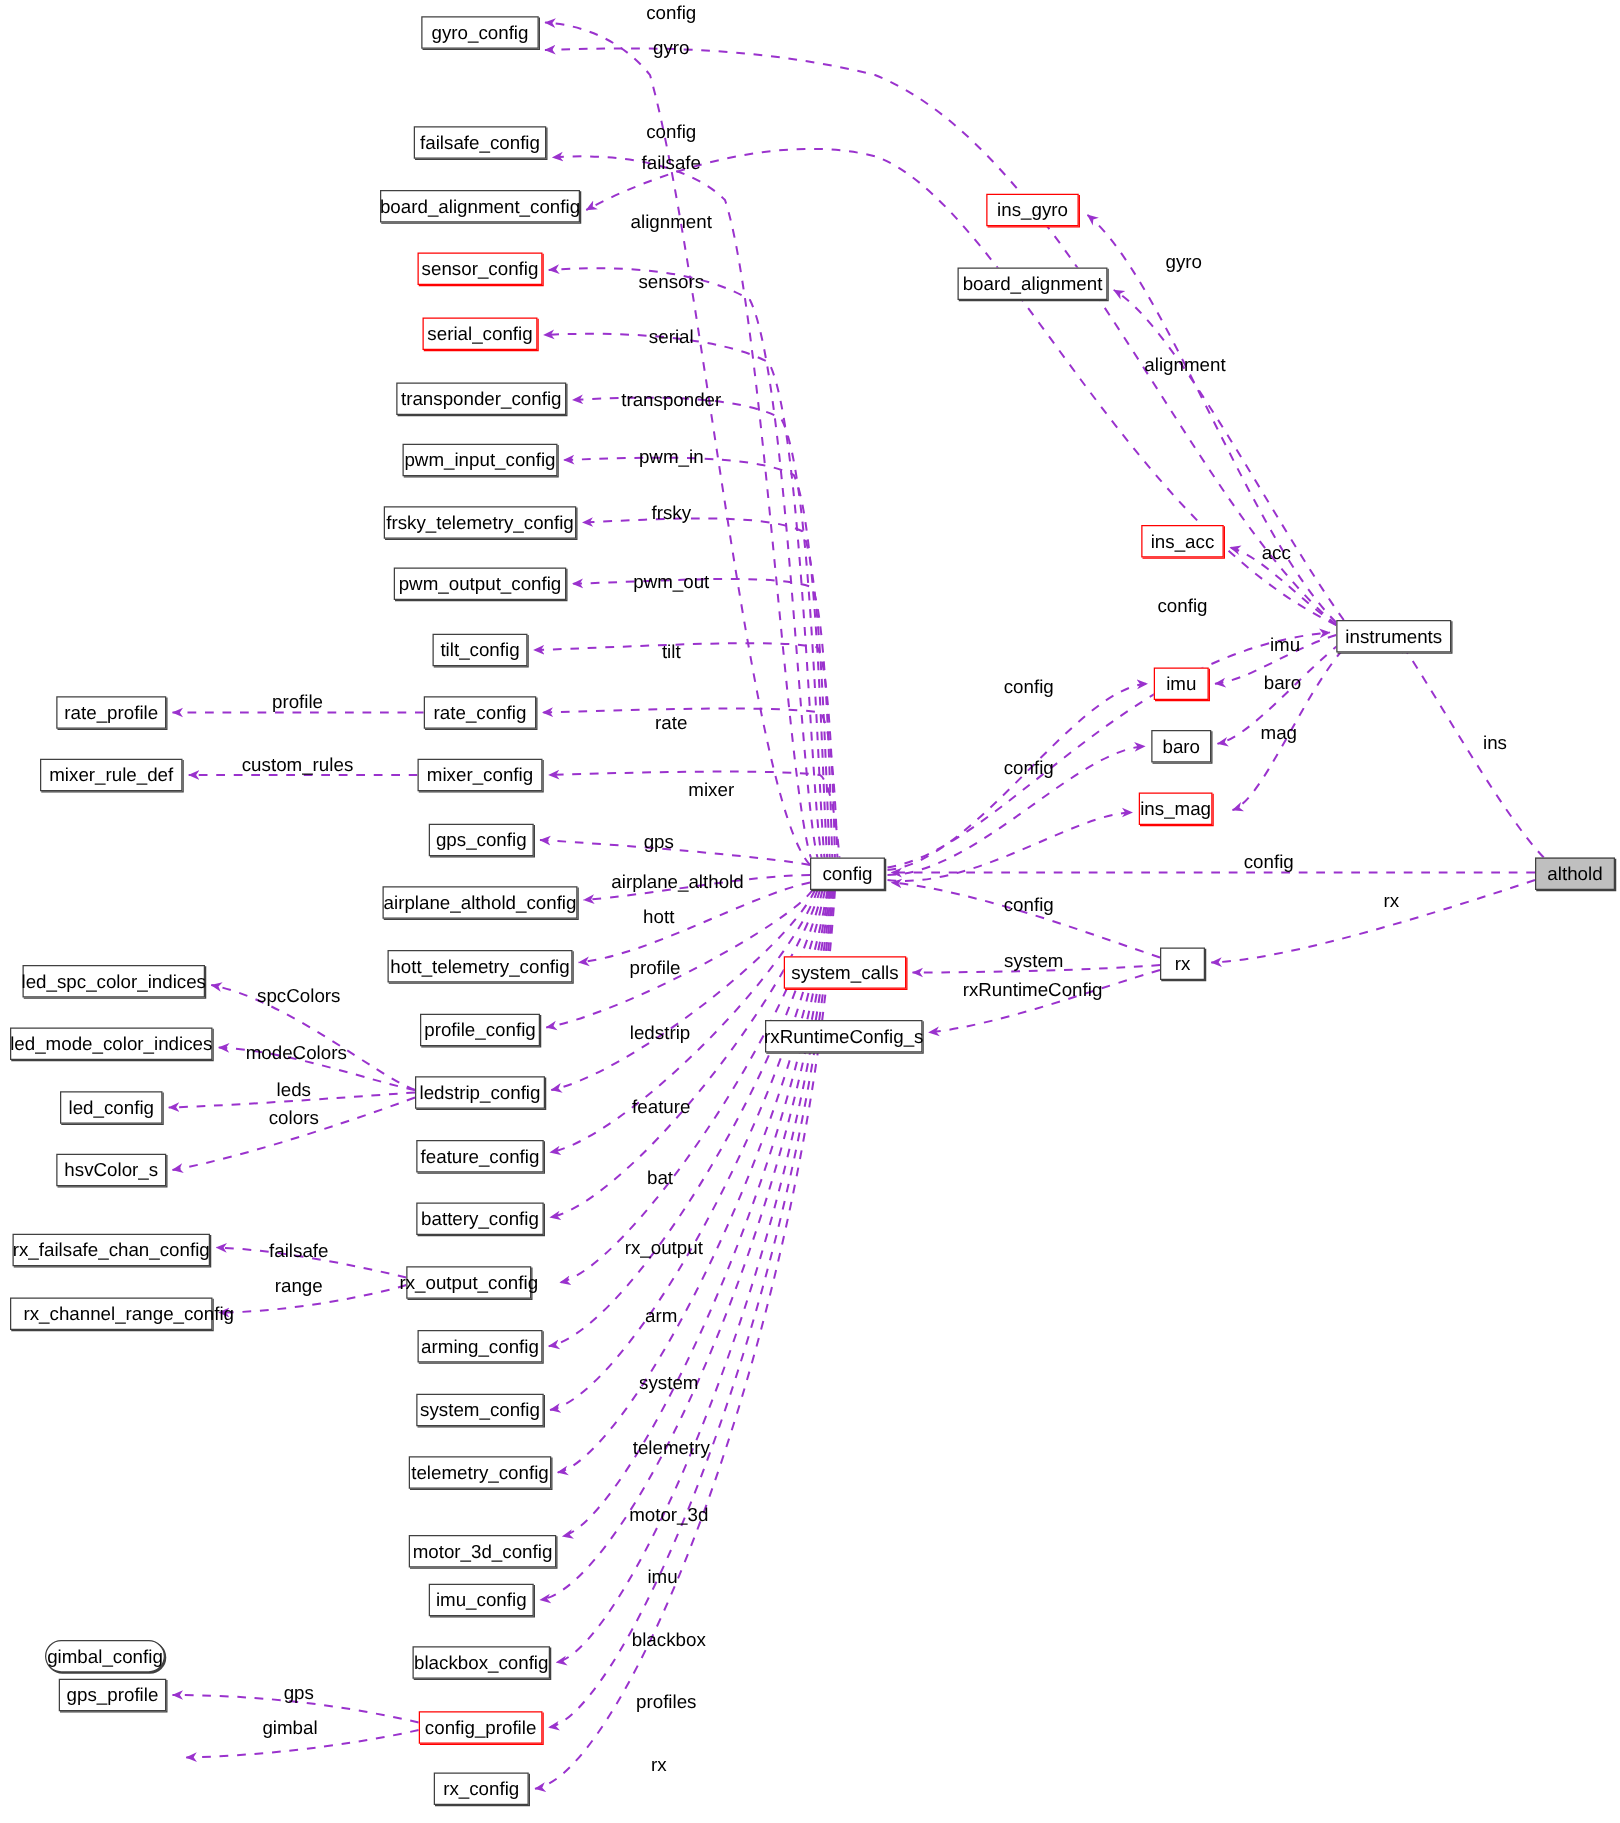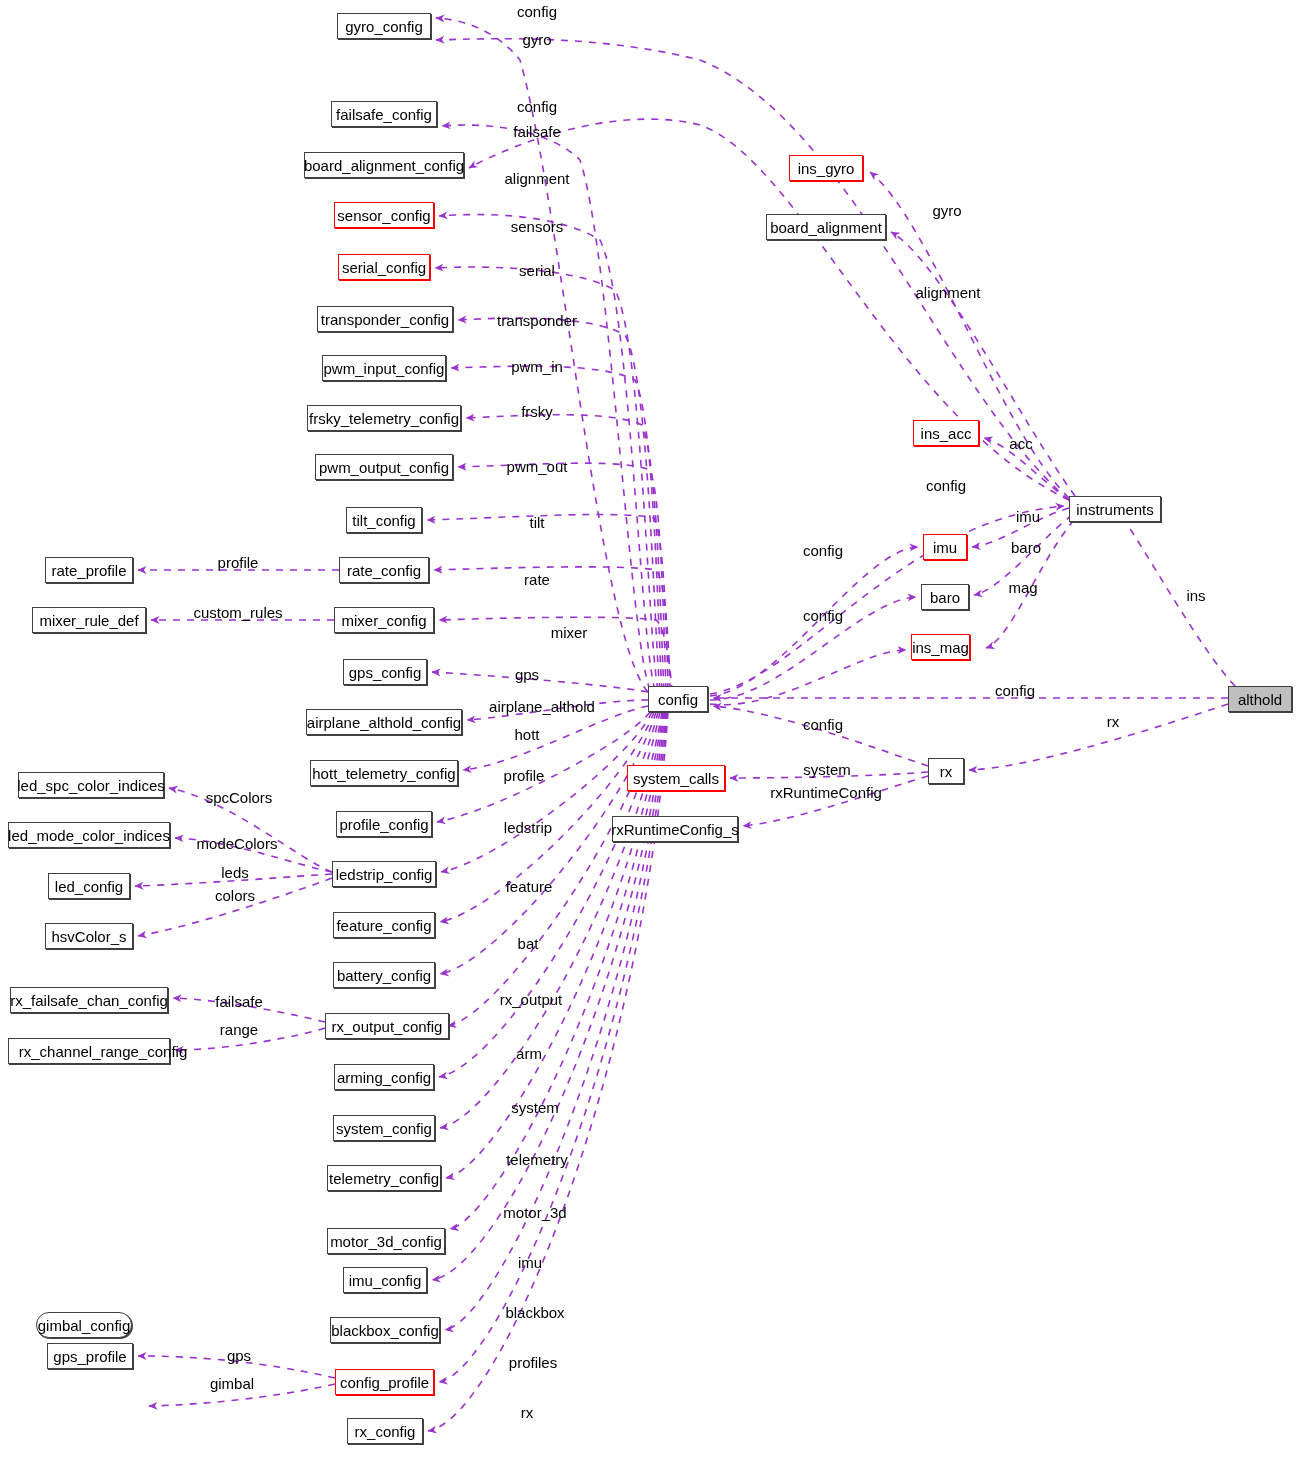--- a/index.html
+++ b/index.html
@@ -121,21 +121,21 @@
       <div class="node red" style="left: 627px; top: 765px; width: 98px; height: 26px;">system_calls</div>
       <div class="node" style="left: 336px; top: 811px; width: 96px; height: 26px;">profile_config</div>
       <div class="node" style="left: 8px; top: 822px; width: 162px; height: 26px;">led_mode_color_indices</div>
       <div class="node" style="left: 612px; top: 816px; width: 126px; height: 26px;">rxRuntimeConfig_s</div>
       <div class="node" style="left: 332px; top: 861px; width: 104px; height: 26px;">ledstrip_config</div>
       <div class="node" style="left: 48px; top: 873px; width: 82px; height: 26px;">led_config</div>
       <div class="node" style="left: 333px; top: 912px; width: 102px; height: 26px;">feature_config</div>
       <div class="node" style="left: 45px; top: 923px; width: 88px; height: 26px;">hsvColor_s</div>
       <div class="node" style="left: 333px; top: 962px; width: 102px; height: 26px;">battery_config</div>
       <div class="node" style="left: 10px; top: 987px; width: 158px; height: 26px;">rx_failsafe_chan_config</div>
-      <div class="node" style="left: 325px; top: 1013px; width: 124px; height: 26px;">rx_output_config</div>
+      <div class="node" style="left: 325px; top: 1013px; width: 100px; height: 26px;">rx_output_config</div>
       <div class="node" style="left: 8px; top: 1038px; width: 162px; height: 26px; padding-left: 28px;">rx_channel_range_config</div>
       <div class="node" style="left: 334px; top: 1064px; width: 100px; height: 26px;">arming_config</div>
       <div class="node" style="left: 333px; top: 1115px; width: 102px; height: 26px;">system_config</div>
       <div class="node" style="left: 327px; top: 1165px; width: 114px; height: 26px;">telemetry_config</div>
       <div class="node" style="left: 327px; top: 1216px; width: 118px; height: 26px; margin-top: 12px;">motor_3d_config</div>
       <div class="node" style="left: 343px; top: 1267px; width: 84px; height: 26px;">imu_config</div>
       <div class="node" style="left: 330px; top: 1317px; width: 110px; height: 26px;">blackbox_config</div>
       <div class="node" style="left: 47px; top: 1343px; width: 86px; height: 26px;">gps_profile</div>
       <div class="node red" style="left: 335px; top: 1369px; width: 99px; height: 26px;">config_profile</div>
       <div class="node" style="left: 36px; top: 1312px; width: 96px; height: 26px; border-radius: 13px;">gimbal_config</div>

